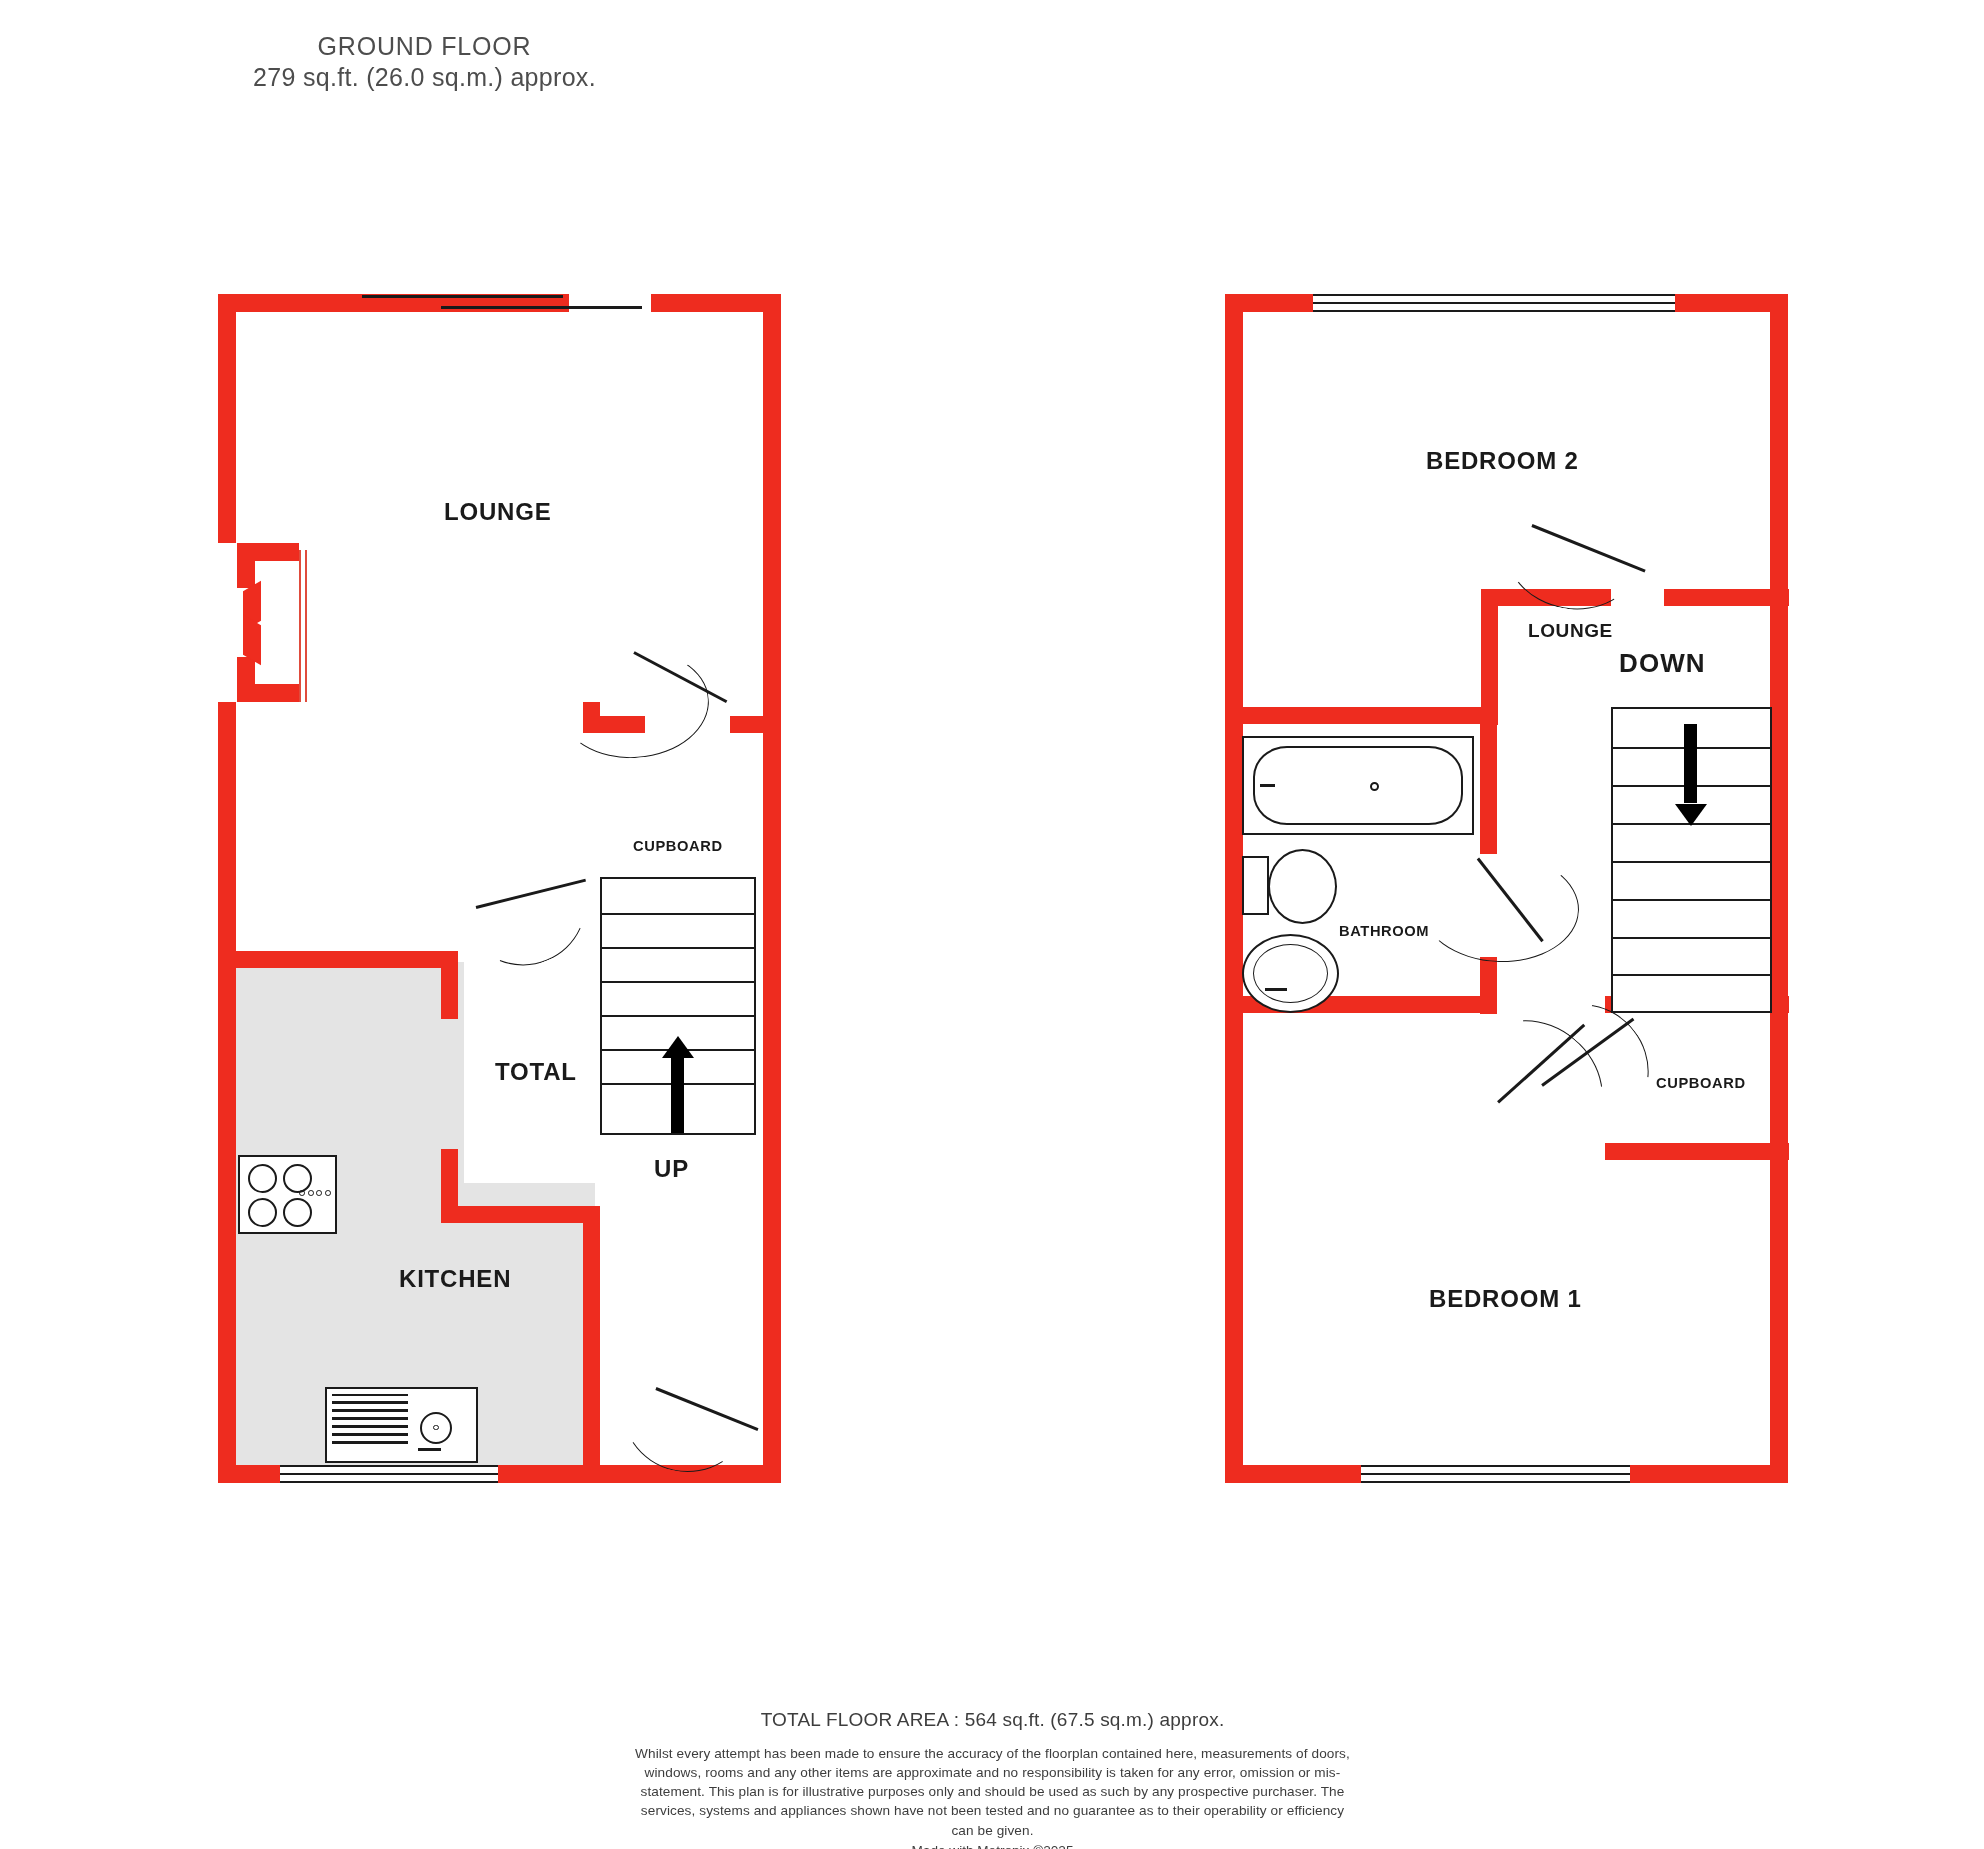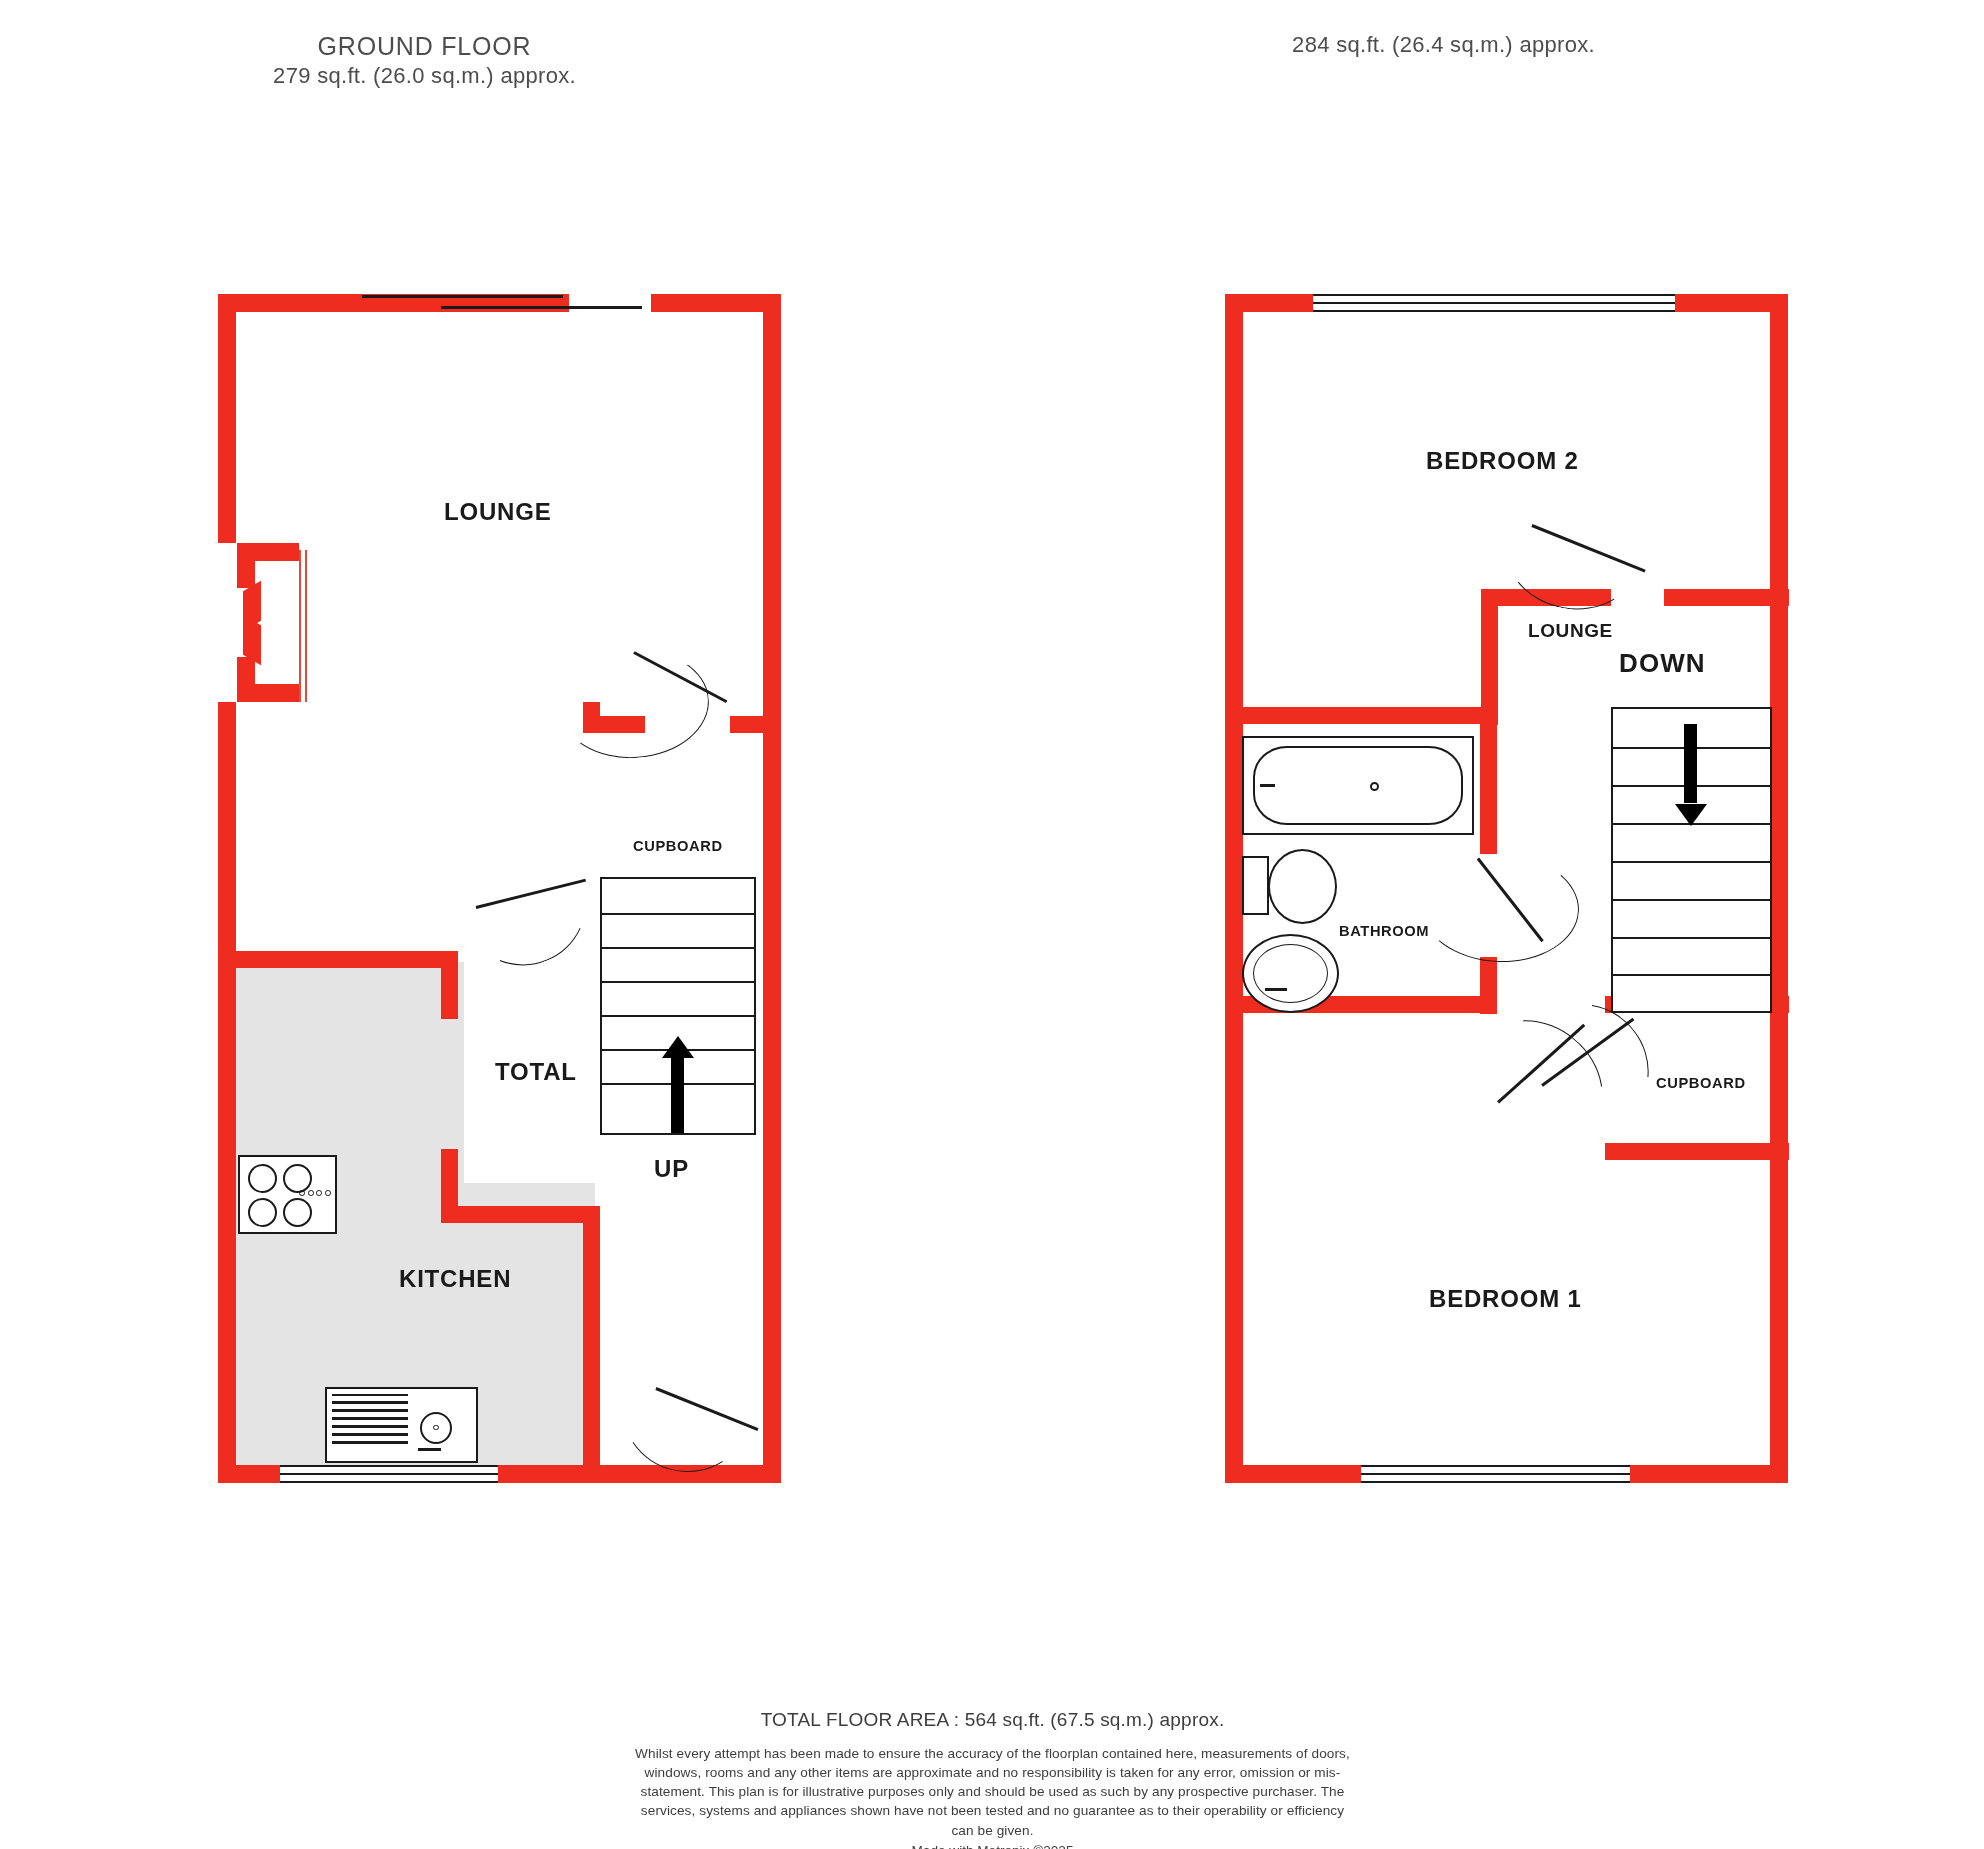--- a/index.html
+++ b/index.html
@@ -29,21 +29,21 @@
     color: #4d4d4d;
   }
   .floor-title .ft-name {
     display: block;
     font-size: 25px;
     letter-spacing: 0.8px;
     line-height: 1.25;
   }
   .floor-title .ft-area {
     display: block;
-    font-size: 22px;
+    font-size: 25px;
     letter-spacing: 0.3px;
     line-height: 1.25;
   }
   #title-ground { left: 187px; top: 31px; width: 475px; }
   #title-first  { left: 1206px; top: 31px; width: 475px; }
 
   
   .watermark {
     position: absolute;
     left: 594px;
@@ -315,21 +315,20 @@
 </head>
 <body>
 
 <div class="plan-root">
 
   <div class="floor-title" id="title-ground">
     <span class="ft-name">GROUND FLOOR</span>
     <span class="ft-area">279 sq.ft. (26.0 sq.m.) approx.</span>
   </div>
   <div class="floor-title" id="title-first">
-    <span class="ft-area">284 sq.ft. (26.4 sq.m.) approx.</span>
   </div>
 
 
   <div class="room-fill" style="left:221px; top:294px; width:560px; height:1189px;"></div>
 
   <div class="grey-fill" style="left:221px; top:962px; width:243px; height:521px;"></div>
   <div class="grey-fill" style="left:221px; top:1183px; width:374px; height:300px;"></div>
   <div class="room-fill" style="left:325px; top:1183px; width:170px; height:175px;"></div>
 
   <div class="wall" style="left:218px; top:294px; width:351px; height:18px;"></div>

